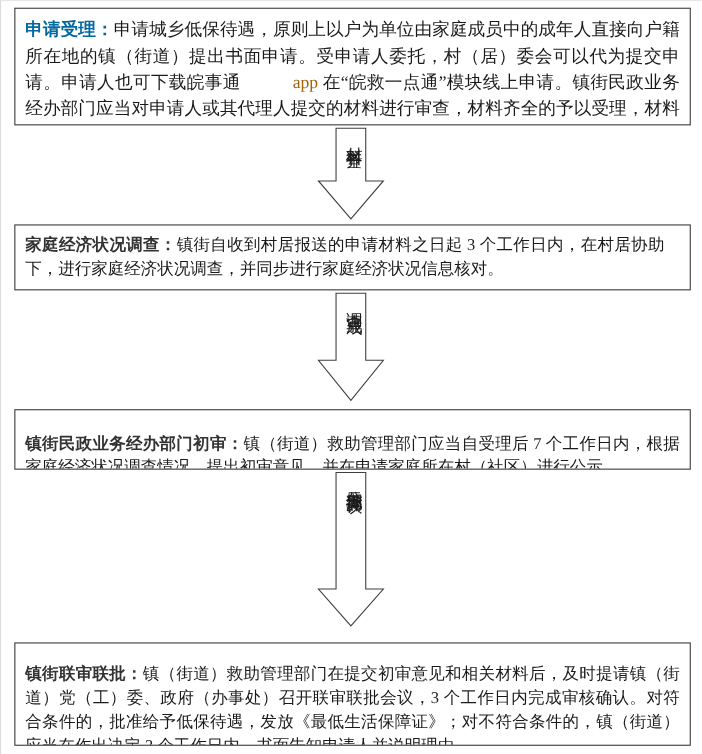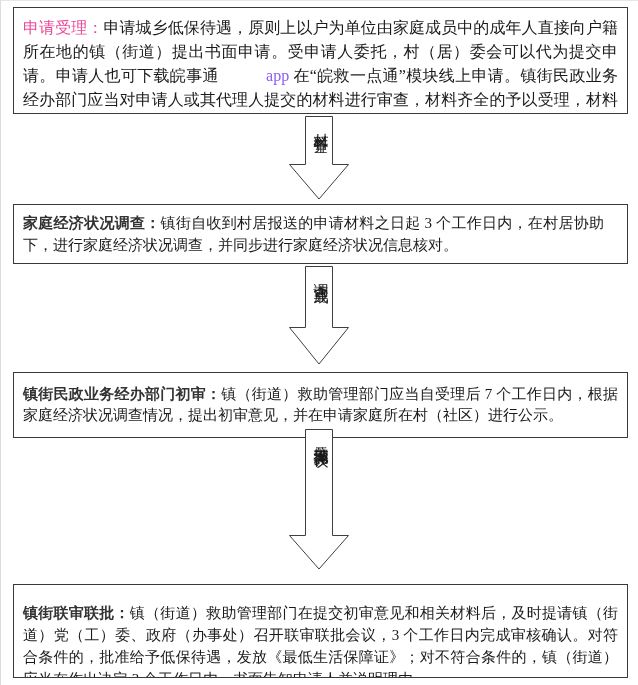--- a/index.html
+++ b/index.html
@@ -23,33 +23,33 @@
     left: 12px;
     width: 615px;
     border: 1px solid #3a3a3a;
     background: #ffffff;
     color: #1a1a1a;
     text-align: justify;
     overflow: hidden;
   }
   .box-1 { top: 6px;   height: 107px; padding: 8px 9px 0 9px; font-size: 16px; line-height: 24px; }
   .box-2 { top: 203px; height: 60px;  padding: 7px 23px 0 9px; font-size: 15px; line-height: 22px; }
-  .box-3 { top: 371px; height: 66px;  padding: 10px 9px 0 9px; font-size: 15px; line-height: 21px; }
+  .box-3 { top: 371px; height: 55px;  padding: 20px 9px 0 9px; font-size: 15px; line-height: 21px; }
   .box-4 { top: 583px; height: 94px;  padding: 17px 9px 0 9px; font-size: 15px; line-height: 22px; }
   .head-serif {
-    font-weight: normal;
-    color: #ec4899;
+    font-weight: bold;
+    color: #0369a1;
   }
   .head-sans {
     font-family: "Liberation Sans", "DejaVu Sans", sans-serif;
     font-weight: bold;
     color: #333333;
   }
   .app-word {
-    color: #8b5cf6;
+    color: #a16207;
     margin-left: 43px;
   }
   .arrow-svg {
     position: absolute;
     left: 287px;
   }
   .arrow-1 { top: 115px; }
   .arrow-2 { top: 265px; }
   .arrow-3 { top: 428px; }
   .arrow-label {

